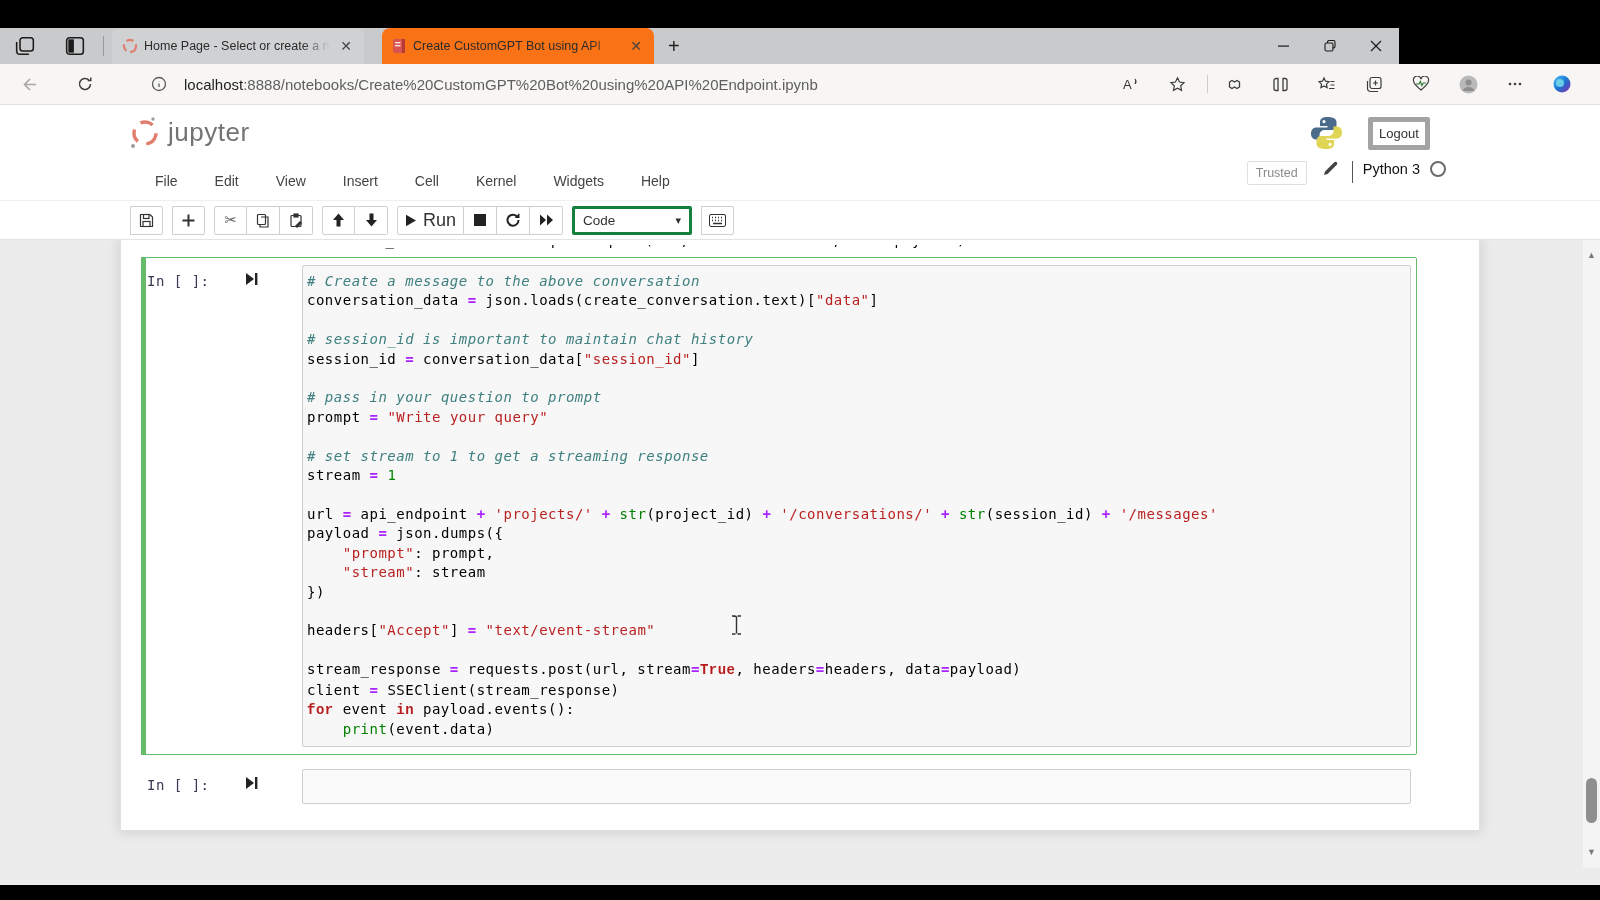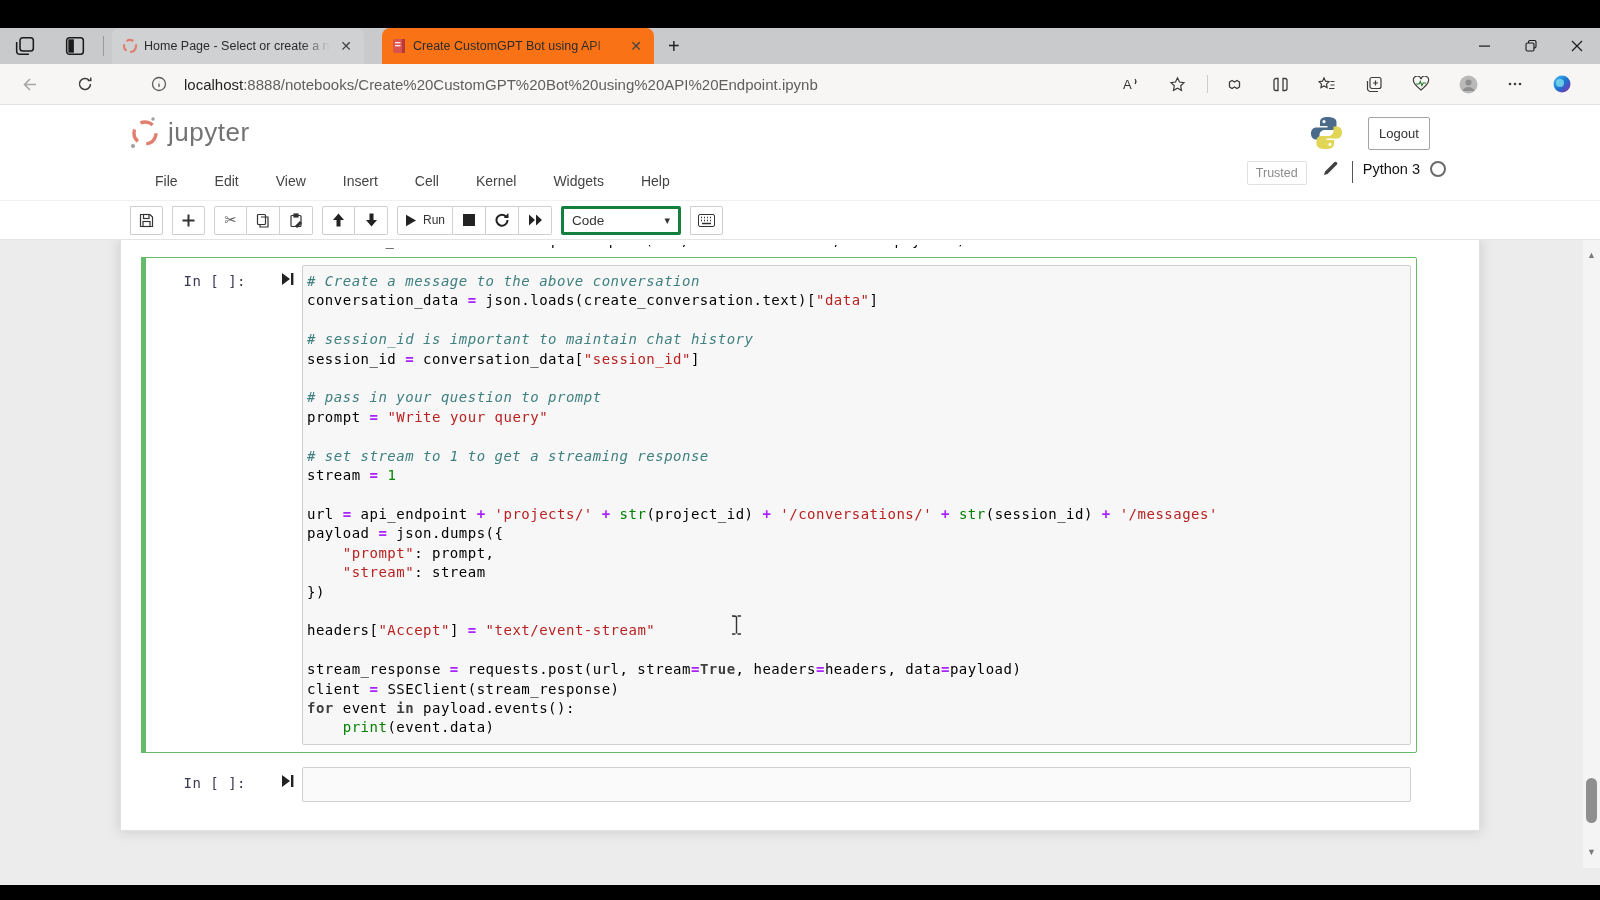--- a/index.html
+++ b/index.html
@@ -2,21 +2,21 @@
 <html><head>
 <meta charset="utf-8">
 <style>
   * { margin:0; padding:0; box-sizing:border-box; }
   html,body { width:1600px; height:900px; overflow:hidden; background:#000; font-family:"Liberation Sans",sans-serif; }
   .black-bar { position:absolute; left:0; width:1600px; background:#000; }
   #top-black { top:0; height:28px; }
   #bottom-black { top:885px; height:15px; }
 
   
-  #tab-strip { position:absolute; top:28px; left:0; width:1600px; height:36px; background:#c9cacc; display:flex; align-items:center; }
+  #tab-strip { position:absolute; top:28px; left:0; width:1399px; height:36px; background:#c9cacc; display:flex; align-items:center; }
   .strip-icon { width:50px; height:28px; display:flex; align-items:center; justify-content:center; color:#1b1b1b; }
   .strip-sep { width:1px; height:20px; background:#9a9a9a; margin:0 3px; }
   .tab { height:36px; display:flex; align-items:center; padding:0 8px 0 10px; font-size:12.5px; color:#2b2b2b; }
   .tab.inactive { width:252px; background:#d0d1d3; border-radius:8px 8px 0 0; margin-left:5px; }
   .tab.active { width:272px; background:#f97316; border-radius:8px 8px 0 0; }
   .tab .title { flex:1; white-space:nowrap; overflow:hidden; margin:0 6px; -webkit-mask-image:linear-gradient(90deg,#000 85%,transparent); }
   .tab .close { font-size:14px; color:#444; padding:0 4px; }
   .new-tab { font-size:20px; color:#222; margin-left:14px; font-weight:300; }
   #win-controls { margin-left:auto; display:flex; height:36px; }
   #win-controls .wc { width:46px; display:flex; align-items:center; justify-content:center; color:#1b1b1b; font-size:13px; }
@@ -31,59 +31,59 @@
 
   
   #jp-header { position:absolute; top:105px; left:0; width:1600px; height:135px; background:#fff; }
   #jp-row1 { position:relative; height:56px; }
   #jp-logo { position:absolute; left:128px; top:10px; }
   #jp-word { position:absolute; left:168px; top:12px; font-size:26px; color:#737373; letter-spacing:0.5px; }
   #jp-title { position:absolute; left:275px; top:14px; font-size:21.5px; color:#000; white-space:nowrap; }
   #jp-chk { font-size:13.5px; color:#333; margin-left:9px; }
   #jp-unsaved { font-size:13.5px; color:#333; margin-left:7px; }
   #py-logo { position:absolute; left:1308px; top:9px; }
-  #logout-btn { position:absolute; left:1368px; top:12px; width:62px; height:33px; background:#fff; border:1px solid #a3a3a3; border-radius:2px; font-size:13px; color:#333; display:flex; align-items:center; justify-content:center; }
+  #logout-btn { position:absolute; left:1368px; top:12px; width:62px; height:33px; background:#fff; border:5px solid #a3a3a3; border-radius:2px; font-size:13px; color:#333; display:flex; align-items:center; justify-content:center; }
 
   #jp-menubar { position:relative; height:40px; border-bottom:1px solid #f0f0f0; display:flex; align-items:center; padding-left:155px; }
   .menu-item { font-size:14px; color:#444; margin-right:37px; }
   #menu-right { position:absolute; right:154px; top:0; height:40px; display:flex; align-items:flex-start;padding-left:29px; }
   #trusted-btn { border:1px solid #e0e0e0; border-radius:2px; color:#8a8a8a; font-size:12.5px; padding:4px 8px; background:#fff; }
   #pencil { margin:0 14px 0 15px; }
   .mr-sep { width:1px; height:22px; background:#555; margin-right:10px; }
   #kernel-name { font-size:14.5px; color:#111; margin-right:10px; }
   #kernel-ind { width:16px; height:16px; border:2px solid #6a6a6a; border-radius:50%; }
 
   #jp-toolbar { height:39px; display:flex; align-items:center; padding-left:130px; border-bottom:1px solid #e4e4e4; background:#fff; }
   .tb-group { display:flex; margin-right:9px; }
   .tb-btn { height:29px; min-width:33px; background:#fff; border:1px solid #cfcfcf; display:flex; align-items:center; justify-content:center; padding:0 7px; }
   .tb-btn + .tb-btn { border-left:none; }
   .tb-group .tb-btn:first-child { border-radius:2px 0 0 2px; }
   .tb-group .tb-btn:last-child { border-radius:0 2px 2px 0; }
-  .tb-run-label { font-size:12px; color:#333; margin-left:6px; }
+  .tb-run-label { font-size:18px; color:#333; margin-left:6px; }
   #cell-type { width:120px; height:29px; border:3px solid #15803d; border-radius:2px; background:#fff; display:flex; align-items:center; font-size:13.5px; color:#333; padding:0 8px; margin-right:9px; }
   #cell-type .chev { margin-left:auto; font-size:11px; color:#333; }
 
   
   #site { position:absolute; top:240px; left:0; width:1600px; height:645px; background:#ececec; overflow:hidden; }
   #nb-container { position:absolute; left:120px; top:0; width:1360px; height:591px; background:#fff; border:1px solid #e0e0e0; border-top:none; box-shadow:0 0 12px 1px rgba(87,87,87,0.2); }
   #clipped-strip { height:4px; overflow:hidden; position:relative; margin:5px 68px 0 21px; }
   #clipped-strip .cm-line { position:absolute; bottom:-1px; left:190px; }
 
   .cell { position:relative; display:flex; border:1px solid transparent; border-radius:2px; padding:7px 5px; margin:0 62px 0 20px; }
   .cell.selected { border-color:#66BB6A; margin-top:8px; }
   .cell.selected::before { content:""; position:absolute; left:-1px; top:-1px; bottom:-1px; width:5px; background:#66BB6A; }
-  .prompt-col { width:155px; display:flex; justify-content:flex-end; align-items:flex-start; padding-top:7px; flex:none; }
+  .prompt-col { width:155px; display:flex; align-items:flex-start; padding-top:7px; flex:none; }
   .in-prompt { font-family:"DejaVu Sans Mono",monospace; font-size:14px; letter-spacing:0.5px; color:#3a3a55; margin-right:35px; margin-top:1px; }
   .runbtn { margin-right:8px; }
   .input-area { flex:1; background:#f7f7f7; border:1px solid #cfcfcf; border-radius:2px; padding:6px 4px; }
   .cm-code { font-family:"DejaVu Sans Mono",monospace; font-size:14px; color:#000; }
   .cm-line { white-space:pre; font-family:"DejaVu Sans Mono",monospace; font-size:14px; letter-spacing:0.5px; line-height:19.4px; color:#000; }
   .tk-c { color:#408080; font-style:italic; }
   .tk-s { color:#BA2121; }
-  .tk-k { color:#404040; font-weight:bold; }
+  .tk-k { color:#b91c1c; font-weight:bold;font-family:Liberation Mono, monospace; }
   .tk-b { color:#008000; }
   .tk-n { color:#080; }
   .tk-o { color:#AA22FF; font-weight:bold; }
   .tk-p { color:#000; }
   #empty-cell { margin-top:6px; }
   #empty-cell .input-area { height:35px; background:#fafafa; }
 
   
   #scrollbar { position:absolute; right:0; top:0; width:17px; height:628px; background:#f4f4f4; }
   #scrollbar .arrow { position:absolute; left:0; width:17px; height:17px; display:flex; align-items:center; justify-content:center; color:#7a7a7a; font-size:9px; }

